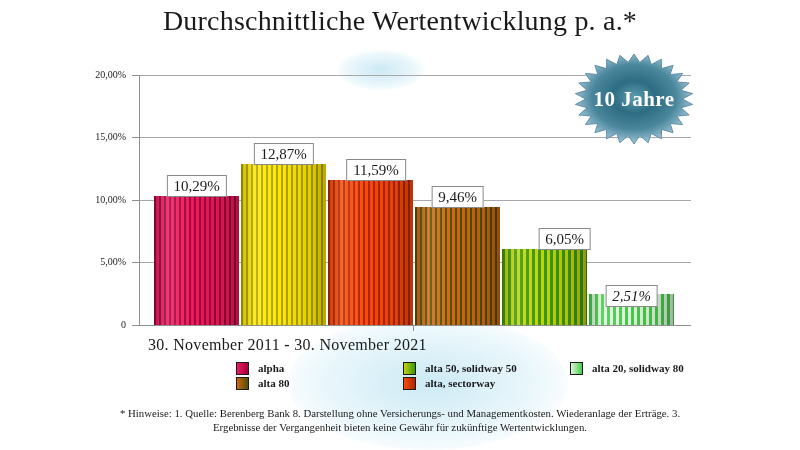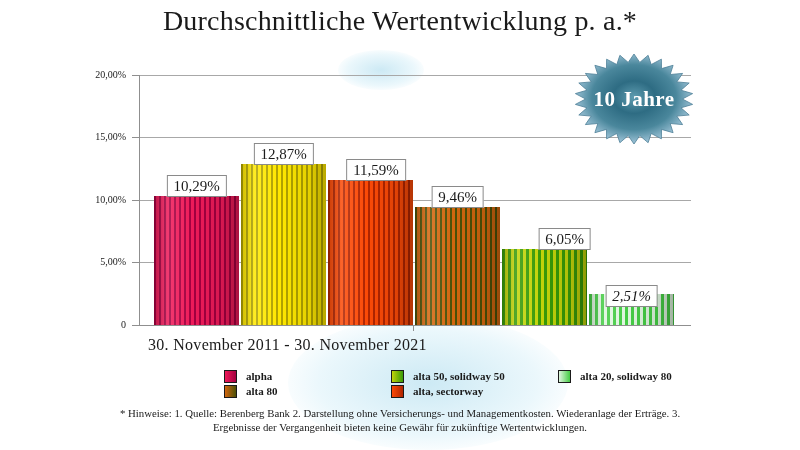--- a/index.html
+++ b/index.html
@@ -31,22 +31,22 @@
     font-size:15px;line-height:20px;padding:0 6px;white-space:nowrap;z-index:3;}
 
   .ylab{position:absolute;left:56px;width:70px;text-align:right;
     font-size:10px;line-height:10px;z-index:2;}
   .ytick{position:absolute;left:132px;width:7px;height:1px;background:#8f8f8f;z-index:2;}
   .xtick{position:absolute;left:413px;top:326px;width:1px;height:5px;background:#8f8f8f;z-index:2;}
 
   .xdate{position:absolute;left:148px;top:336px;width:551px;
     font-size:16px;letter-spacing:.3px;z-index:2;}
 
-  .legend{position:absolute;left:224px;top:361px;z-index:2;display:grid;
-    grid-template-rows:repeat(2,15px);grid-auto-flow:column;grid-auto-columns:auto;margin-top:8px;}
+  .legend{position:absolute;left:236px;top:361px;z-index:2;display:grid;
+    grid-template-rows:repeat(2,15px);grid-auto-flow:column;grid-auto-columns:auto;}
   .litem{display:flex;align-items:center;height:15px;min-width:161px;padding-right:6px;}
   .swatch{width:13px;height:13px;border:1px solid #1a1a1a;margin-right:9px;flex:none;box-sizing:border-box;}
   .llabel{font-size:11px;font-weight:bold;line-height:13px;white-space:nowrap;}
 
   .footnote{position:absolute;left:100px;top:406px;width:600px;text-align:center;
     font-size:10.8px;line-height:1.32;z-index:2;}
 </style>
 </head>
 <body>
 
@@ -124,15 +124,15 @@
       <div class="litem">
         <div class="swatch" style="background: linear-gradient(90deg, rgb(251, 74, 7), rgb(176, 37, 0));"></div>
         <span class="llabel">alta, sectorway</span>
       </div>
       <div class="litem">
         <div class="swatch" style="background: linear-gradient(90deg, rgb(223, 245, 223), rgb(69, 204, 69));"></div>
         <span class="llabel">alta 20, solidway 80</span>
       </div>
     </div>
 
-  <div class="footnote">* Hinweise: 1. Quelle: Berenberg Bank 2. Darstellung ohne Versicherungs- und Managementkosten. Wiederanlage der Erträge. 3. Ergebnisse der Vergangenheit bieten keine Gewähr für zukünftige Wertentwicklungen.</div>
+  <div class="footnote">* Hinweise: 1. Quelle: Berenberg Bank 8. Darstellung ohne Versicherungs- und Managementkosten. Wiederanlage der Erträge. 3. Ergebnisse der Vergangenheit bieten keine Gewähr für zukünftige Wertentwicklungen.</div>
 
 </div>
 
 </body></html>

